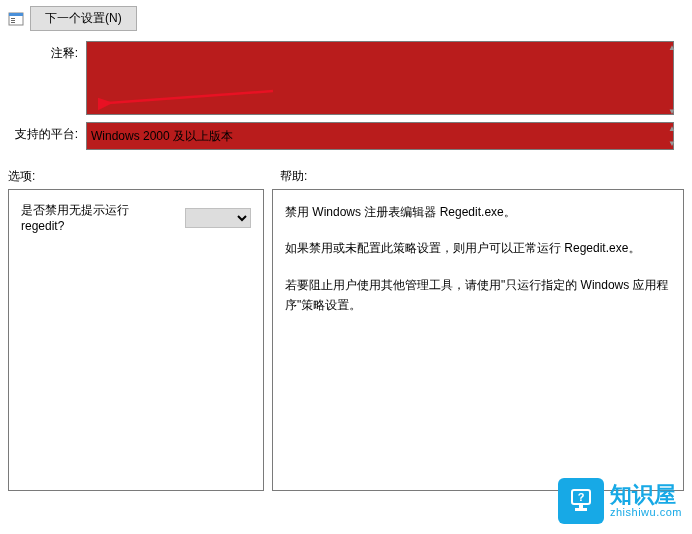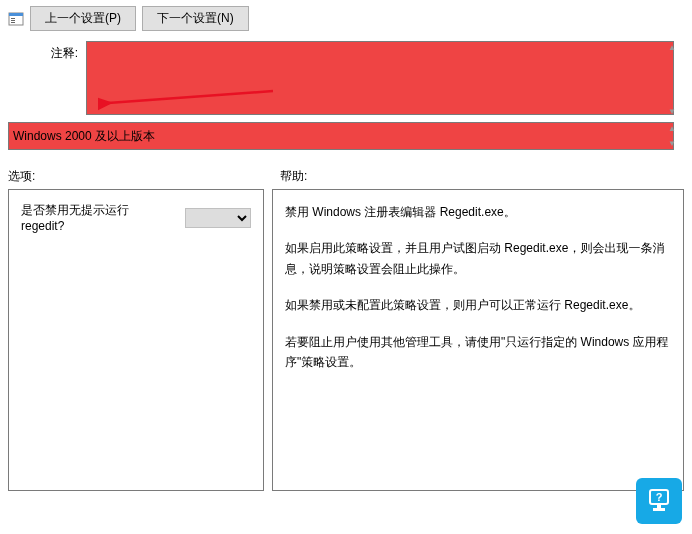--- a/index.html
+++ b/index.html
@@ -59,21 +59,21 @@
   .underline { text-decoration: underline; }
   .label-col {
     width: 70px;
     text-align: right;
     padding-top: 4px;
   }
   .field-col { flex: 1; padding-right: 10px; }
   .textbox {
     width: 100%;
     border: 1px solid #7a7a7a;
-    background: #ef4444;
+    background: #b91c1c;
     padding: 4px;
     font-family: inherit;
     font-size: 12px;
     resize: none;
     position: relative;
   }
   .comment-box { height: 74px; }
   .platform-box {
     height: 28px;
     line-height: 18px;
@@ -157,38 +157,38 @@
   <span class="title-icon">
     <svg width="16" height="16" viewBox="0 0 16 16">
       <rect x="1" y="2" width="14" height="12" fill="#fff" stroke="#888"></rect>
       <rect x="1" y="2" width="14" height="3" fill="#4a90d9"></rect>
       <rect x="3" y="7" width="4" height="1" fill="#666"></rect>
       <rect x="3" y="9" width="4" height="1" fill="#666"></rect>
       <rect x="3" y="11" width="4" height="1" fill="#666"></rect>
     </svg>
   </span>
   <div class="nav-buttons">
-    <button class="btn"><span>上一个设置(P)</span></button>
     <button class="btn"><span>下一个设置(N)</span></button>
   </div>
 </div>
 
 <div class="row">
   <div style="flex:1;">
     <div class="row" style="padding:0;">
       <div class="label-col">注释:</div>
       <div class="field-col box-wrap">
         <textarea class="textbox comment-box" style=""></textarea>
         <div class="scroll-arrows">
             <span>▲</span>
             <span>▼</span>
           </div>
       </div>
     </div>
     <div class="row" style="padding:4px 0 0 0;">
+      <div class="label-col">支持的平台:</div>
       <div class="field-col box-wrap">
         <div class="textbox platform-box">Windows 2000 及以上版本</div>
         <div class="scroll-arrows">
             <span>▲</span>
             <span>▼</span>
           </div>
       </div>
     </div>
   </div>
 </div>
@@ -202,21 +202,20 @@
   <div class="panel options-panel">
     <div class="option-row">
       <span>是否禁用无提示运行 regedit?</span>
       <select class="dropdown">
         <option></option>
       </select>
     </div>
   </div>
   <div class="panel help-panel">
     <p>禁用 Windows 注册表编辑器 Regedit.exe。</p>
-    <p>如果启用此策略设置，并且用户试图启动 Regedit.exe，则会出现一条消息，说明策略设置会阻止此操作。</p>
     <p>如果禁用或未配置此策略设置，则用户可以正常运行 Regedit.exe。</p>
     <p>若要阻止用户使用其他管理工具，请使用"只运行指定的 Windows 应用程序"策略设置。</p>
   </div>
 </div>
 
 <svg class="arrow-svg" width="180" height="40">
   <defs>
     <marker id="ah" markerWidth="12" markerHeight="10" refX="2" refY="5" orient="auto">
       <polygon points="0,5 12,0 12,10" fill="#e81123"></polygon>
     </marker>
@@ -226,13 +225,17 @@
 
 <div class="watermark">
   <div class="wm-icon">
     <svg width="28" height="28" viewBox="0 0 28 28">
       <rect x="5" y="3" width="18" height="14" rx="2" fill="none" stroke="#fff" stroke-width="2"></rect>
       <text x="14" y="14" text-anchor="middle" fill="#fff" font-size="11" font-weight="bold">?</text>
       <rect x="12" y="17" width="4" height="4" fill="#fff"></rect>
       <rect x="8" y="21" width="12" height="3" fill="#fff"></rect>
     </svg>
   </div>
+  <div class="wm-text">
+    <div class="wm-main">知识屋</div>
+    <div class="wm-sub">zhishiwu.com</div>
+  </div>
 </div>
 
 </body></html>

